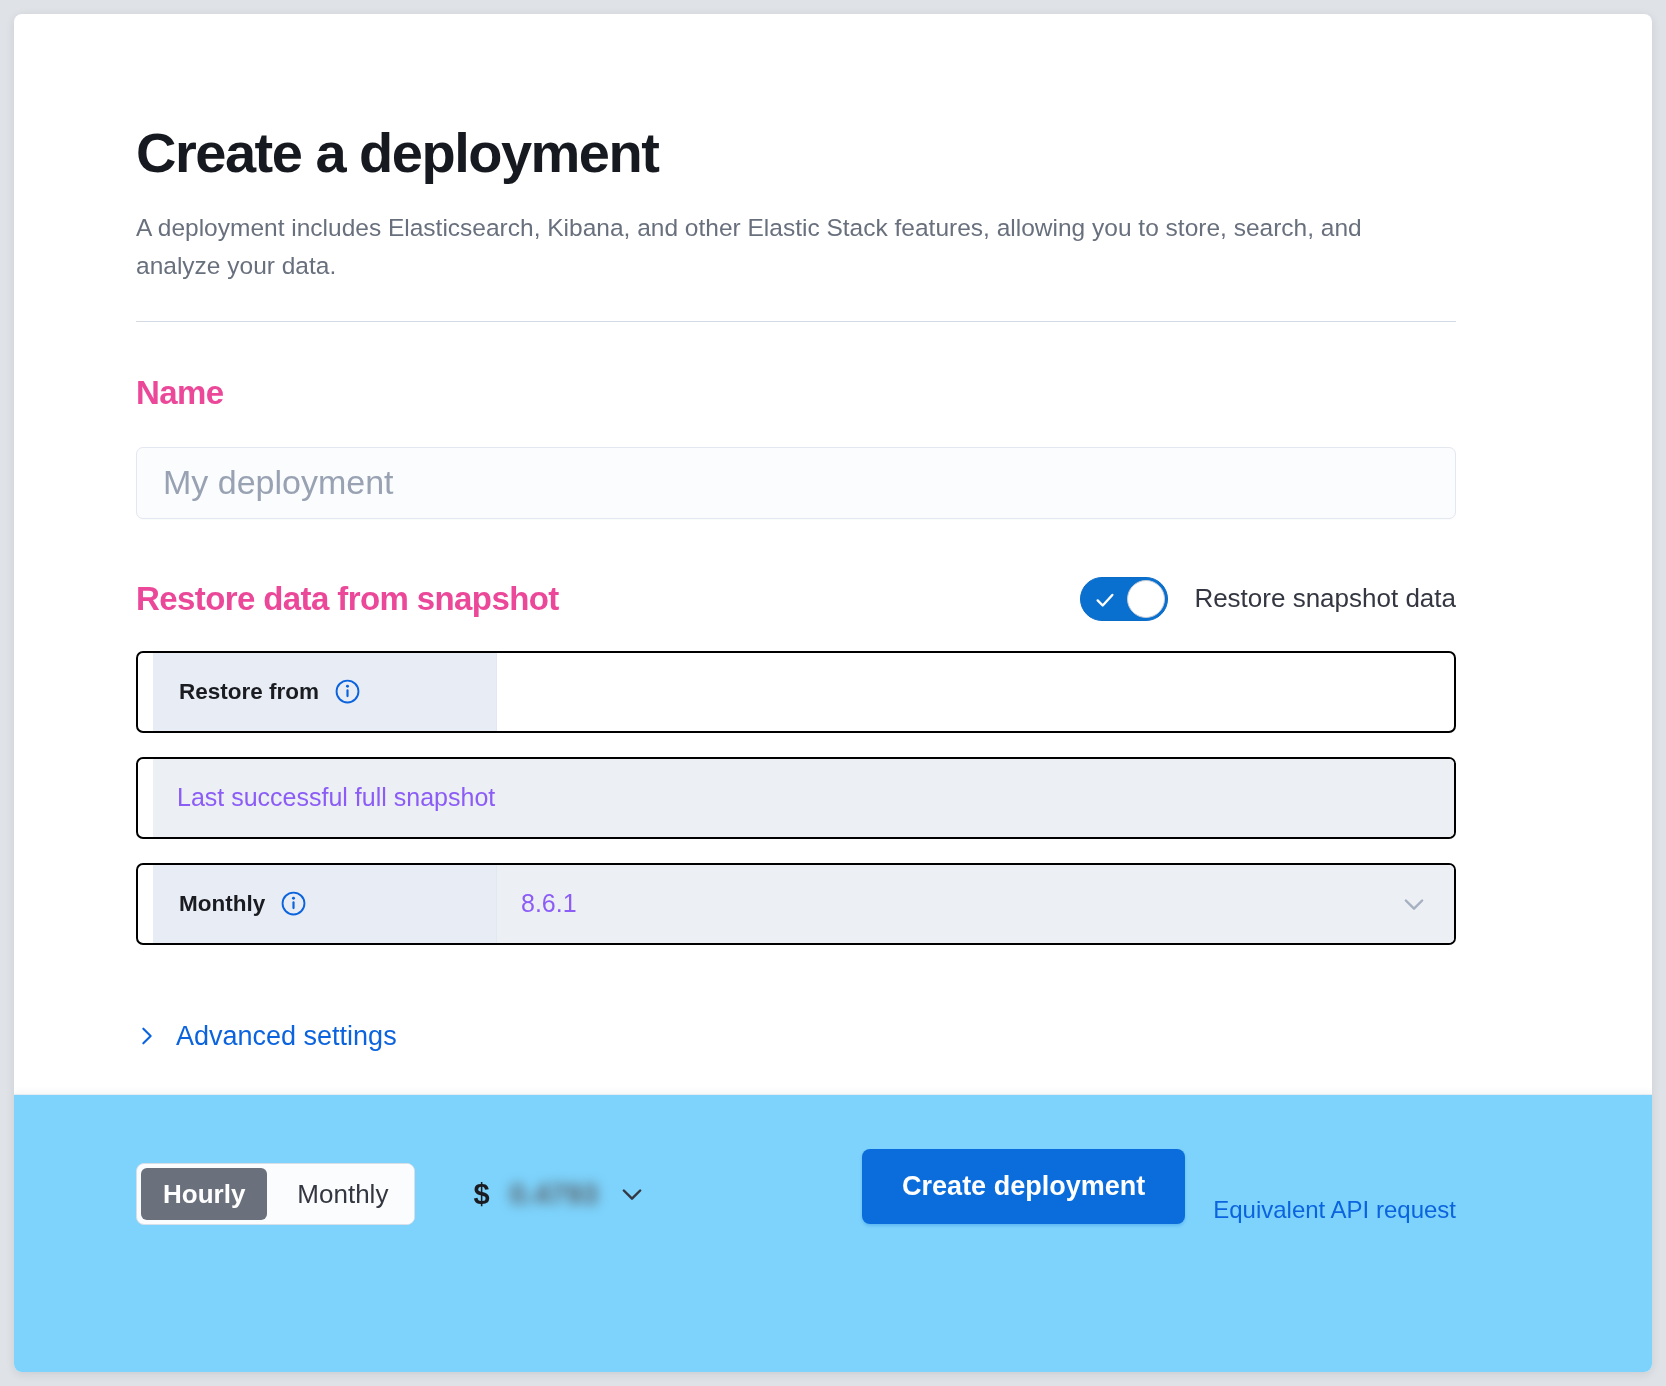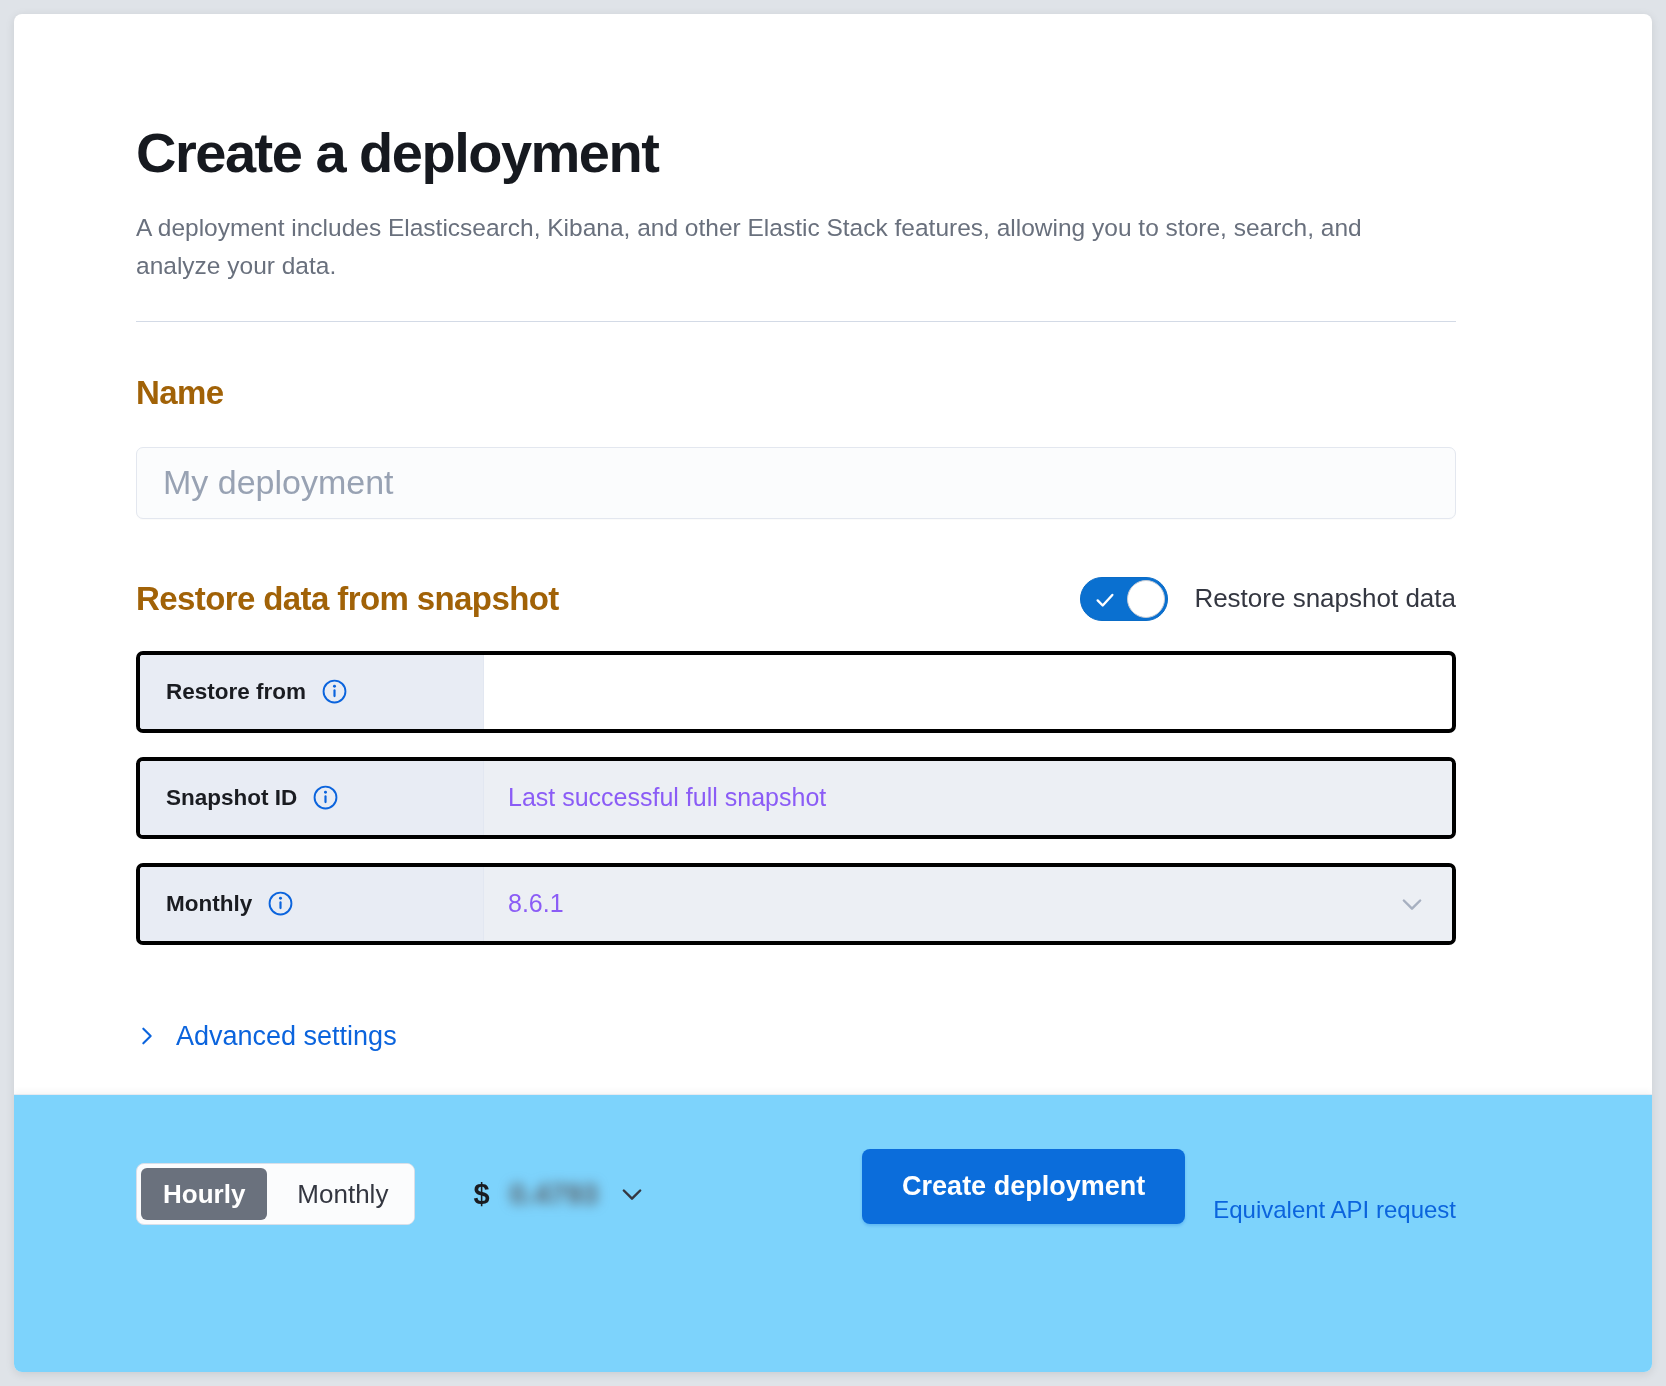--- a/index.html
+++ b/index.html
@@ -63,21 +63,21 @@
     margin-top: 36px;
     height: 1px;
     background: #d3dae6;
     width: 1320px;
   }
 
   
   .section-head {
     font-size: 33px;
     font-weight: 700;
-    color: #a16207;
+    color: #ec4899;
     letter-spacing: -0.6px;
   }
 
   .name-section { margin-top: 52px; }
 
   .text-input {
     margin-top: 35px;
     width: 1320px;
     height: 72px;
     background: #fbfcfd;
@@ -136,21 +136,22 @@
   .rows { margin-top: 30px; }
 
   .row {
     display: flex;
     align-items: stretch;
     width: 1320px;
     height: 82px;
     border-radius: 7px;
     overflow: hidden;
     margin-bottom: 24px;
-    border: 4px solid #000000;
+    border: 2px solid #000000;
+    padding-left: 15px;
   }
 
   .row-label {
     width: 344px;
     flex: 0 0 344px;
     background: #e8ecf4;
     display: flex;
     align-items: center;
     gap: 16px;
     padding-left: 26px;
@@ -318,28 +319,20 @@
               <span>Restore from</span>
               <svg class="info-icon" viewBox="0 0 16 16">
                 <circle cx="8" cy="8" r="7" fill="none" stroke="#0b64dd" stroke-width="1.2"></circle>
                 <circle cx="8" cy="4.6" r="0.95" fill="#0b64dd"></circle>
                 <rect x="7.3" y="6.6" width="1.4" height="5" rx="0.7" fill="#0b64dd"></rect>
               </svg>
             </div>
           </div>
 
           <div class="row disabled">
-            <div class="row-label">
-              <span>Snapshot ID</span>
-              <svg class="info-icon" viewBox="0 0 16 16">
-                <circle cx="8" cy="8" r="7" fill="none" stroke="#0b64dd" stroke-width="1.2"></circle>
-                <circle cx="8" cy="4.6" r="0.95" fill="#0b64dd"></circle>
-                <rect x="7.3" y="6.6" width="1.4" height="5" rx="0.7" fill="#0b64dd"></rect>
-              </svg>
-            </div>
             <div class="row-field">
               <span>Last successful full snapshot</span>
             </div>
           </div>
 
           <div class="row disabled">
             <div class="row-label">
               <span>Monthly</span>
               <svg class="info-icon" viewBox="0 0 16 16">
                 <circle cx="8" cy="8" r="7" fill="none" stroke="#0b64dd" stroke-width="1.2"></circle>

